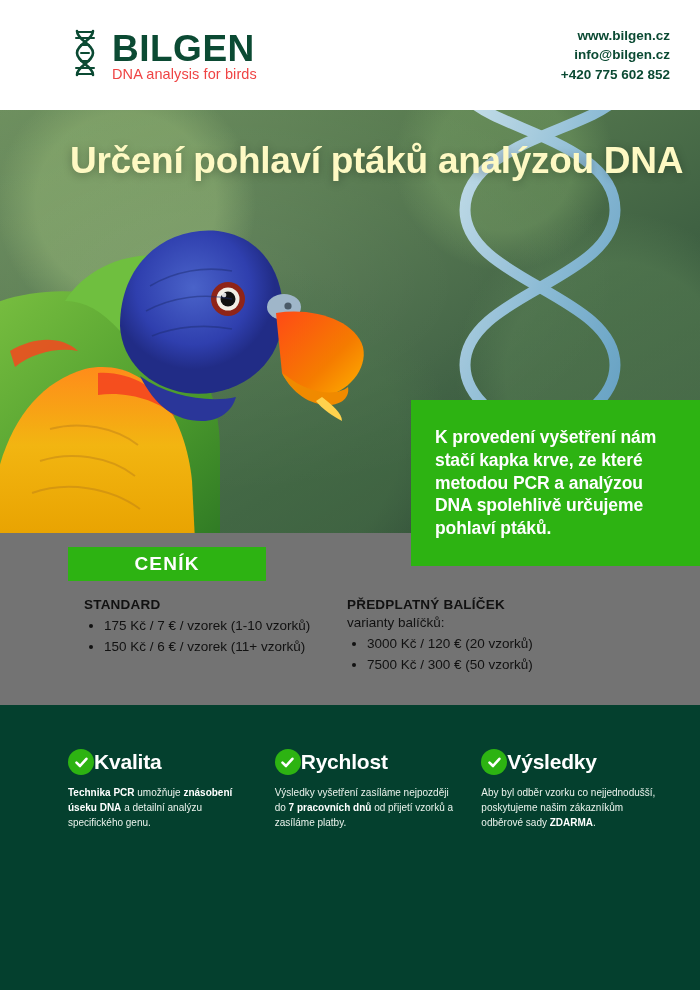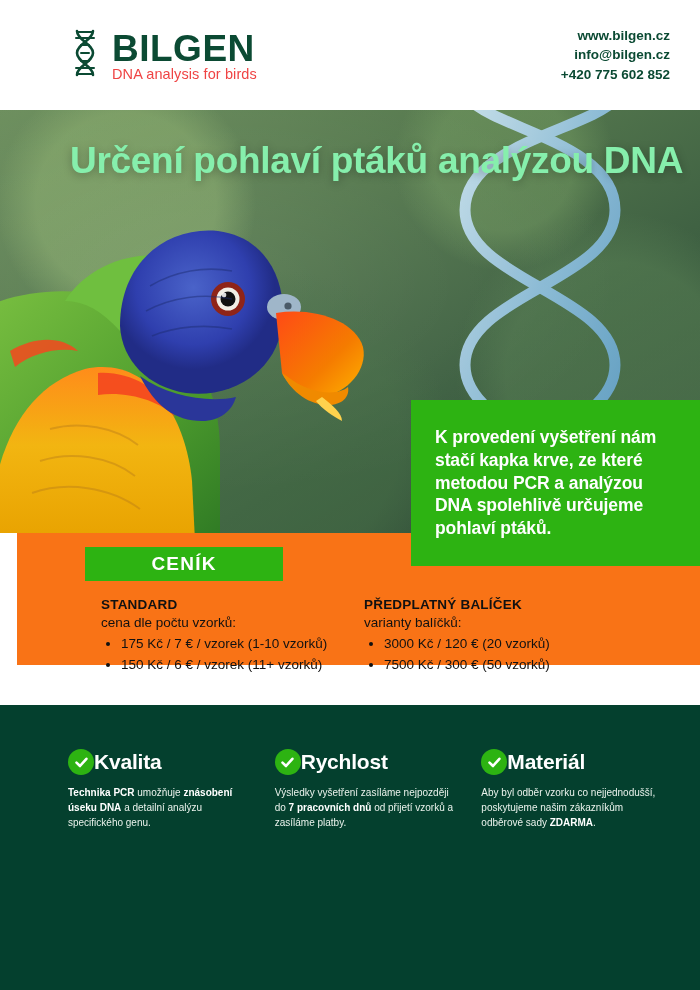--- a/index.html
+++ b/index.html
@@ -52,43 +52,42 @@
       linear-gradient(150deg,#6d8f5e 0%,#55784e 35%,#3e6042 65%,#2e4a36 100%);
   }
   .hero-bg::after{
     content:""; position:absolute; inset:0;
     background:radial-gradient(ellipse at 30% 40%, rgba(255,255,255,.07), transparent 60%);
   }
   .hero svg.helix-art { position:absolute; right:-10px; top:-20px; }
   .bird { position:absolute; left:-30px; bottom:-8px; }
   .hero-title {
     position:absolute; left:70px; top:28px;
-    color:#86efac; font-size:37px; font-weight:bold;
+    color:#fef9c3; font-size:37px; font-weight:bold;
     line-height:1.27; letter-spacing:-0.3px;
     text-shadow:0 2px 10px rgba(0,0,0,.28);
     z-index:5;
   }
 
   
   .callout {
     position:absolute; left:411px; top:400px;
     width:294px; height:166px;
     background:#2DB312;
     color:#ffffff;
     padding:26px 24px 0 24px;
     font-size:17.5px; font-weight:bold; line-height:1.3;
     z-index:9;
     letter-spacing:-0.1px;
   }
 
   
   .pricing {
-    position:absolute; top:533px; left:0; right:0; height:132px;
-    background:#f97316;
-    margin-left:17px;
+    position:absolute; top:533px; left:0; right:0; height:172px;
+    background:#737373;
   }
   .cenik-btn {
     position:absolute; left:68px; top:14px;
     width:198px; height:34px;
     background:#2DB312;
     color:#ffffff;
     display:flex; align-items:center; justify-content:center;
     font-size:19px; font-weight:bold; letter-spacing:1.2px;
   }
   .price-col { position:absolute; top:64px; color:#111111; }
@@ -250,21 +249,20 @@
   <div class="hero-title">Určení pohlaví ptáků analýzou DNA</div>
 </div>
 
 <div class="callout">K provedení vyšetření nám stačí kapka krve, ze které metodou PCR a analýzou DNA spolehlivě určujeme pohlaví ptáků.</div>
 
 <div class="pricing">
   <div class="cenik-btn">CENÍK</div>
 
   <div class="price-col left">
     <div class="price-title">STANDARD</div>
-    <div class="price-sub">cena dle počtu vzorků:</div>
     <ul class="price-list">
       <li>175 Kč / 7 € / vzorek (1-10 vzorků)</li>
       <li>150 Kč / 6 € / vzorek (11+ vzorků)</li>
     </ul>
   </div>
 
   <div class="price-col right">
     <div class="price-title">PŘEDPLATNÝ BALÍČEK</div>
     <div class="price-sub">varianty balíčků:</div>
     <ul class="price-list">
@@ -301,20 +299,20 @@
       <div class="feat-body"><span>Výsledky vyšetření zasíláme nejpozději do </span><b>7 pracovních dnů</b><span> od přijetí vzorků a zasíláme platby.</span></div>
     </div>
 
     <div class="feat">
       <div class="feat-head">
         <span class="check-circle">
           <svg width="15" height="15" viewBox="0 0 15 15">
               <path d="M2.5 7.6 L6 11 L12.4 3.8" stroke="#ffffff" stroke-width="2.6" fill="none" stroke-linecap="round" stroke-linejoin="round"></path>
             </svg>
         </span>
-        <span class="feat-title">Materiál</span>
+        <span class="feat-title">Výsledky</span>
       </div>
       <div class="feat-body"><span>Aby byl odběr vzorku co nejjednodušší, poskytujeme našim zákazníkům odběrové sady </span><b>ZDARMA</b><span>.</span></div>
     </div>
 
   </div>
 
 </div>
 
 </body></html>

